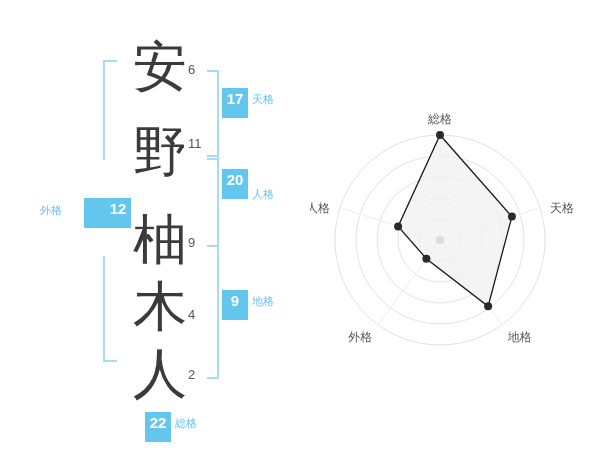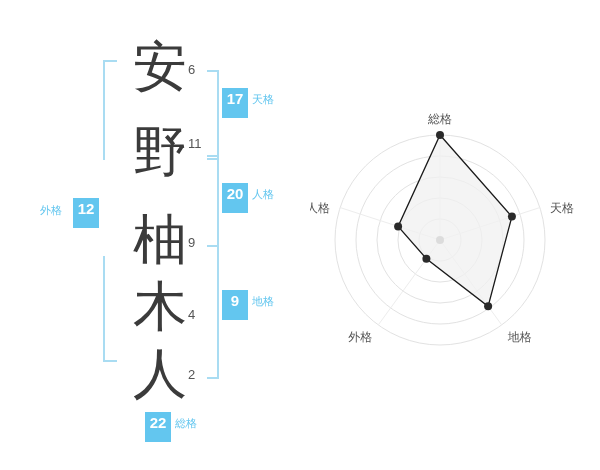--- a/index.html
+++ b/index.html
@@ -94,25 +94,25 @@
 
     <div class="brk" style="left:207px; top:70px; width:10px; height:86px; border-right-width:2px; border-top-width:2px; border-bottom-width:2px;"></div>
 
     <div class="brk" style="left:207px; top:155px; width:10px; height:88px; border-right-width:2px; border-top-width:2px; border-bottom-width:2px;"></div>
 
     <div class="brk" style="left:207px; top:245px; width:10px; height:130px; border-right-width:2px; border-top-width:2px; border-bottom-width:2px;"></div>
 
     <div class="badge" style="left:222px; top:88px;">17</div>
     <div class="badge-label" style="left:252px; top:92px;">天格</div>
 
-    <div class="badge" style="left:222px; top:183px;">20</div>
+    <div class="badge" style="left:222px; top:169px;">20</div>
     <div class="badge-label" style="left:252px; top:187px;">人格</div>
 
     <div class="badge-label" style="left:40px; top:203px;">外格</div>
-    <div class="badge" style="left:73px; top:198px;">12</div>
+    <div class="badge" style="left:84px; top:198px;padding-left:21px;">12</div>
 
     <div class="badge" style="left:222px; top:290px;">9</div>
     <div class="badge-label" style="left:252px; top:294px;">地格</div>
 
     <div class="badge" style="left:145px; top:412px;">22</div>
     <div class="badge-label" style="left:175px; top:416px;">総格</div>
   </div>
 
   <svg id="radar" style="position:absolute; left:310px; top:95px;" width="290" height="300" viewBox="0 0 290 300">
       <circle cx="130" cy="145" r="105" fill="none" stroke="#e2e2e2" stroke-width="1"></circle>

